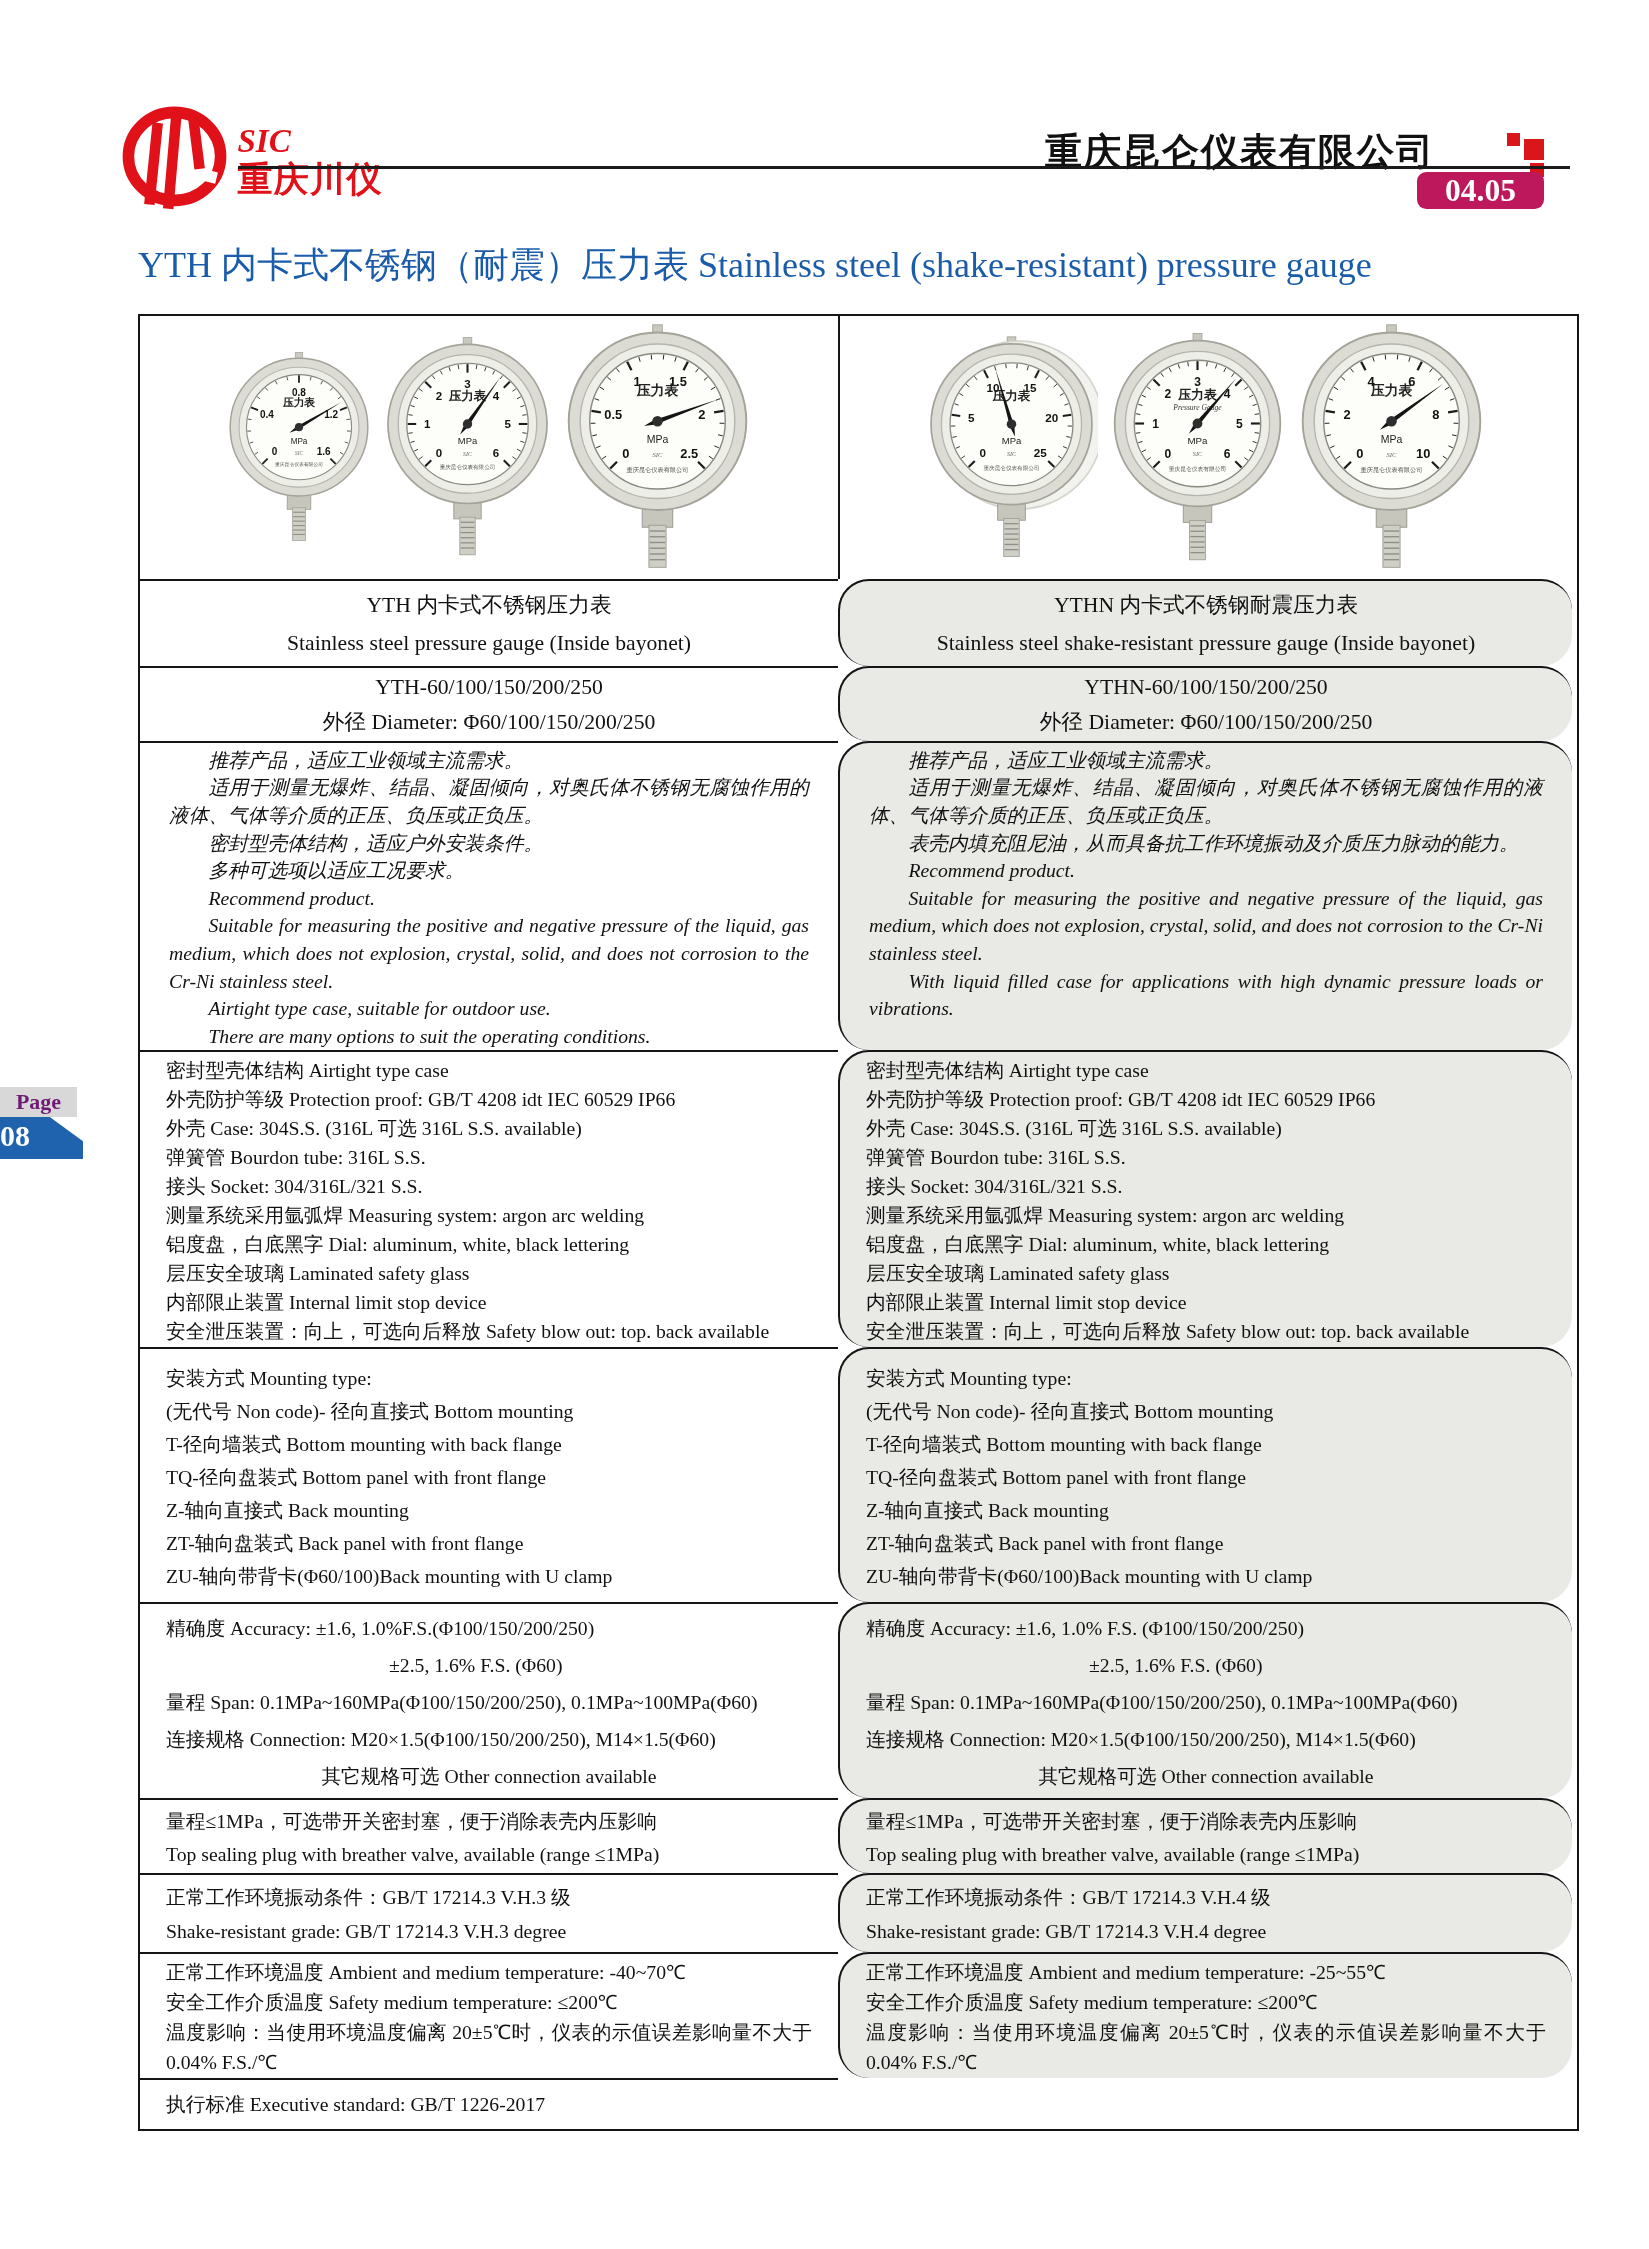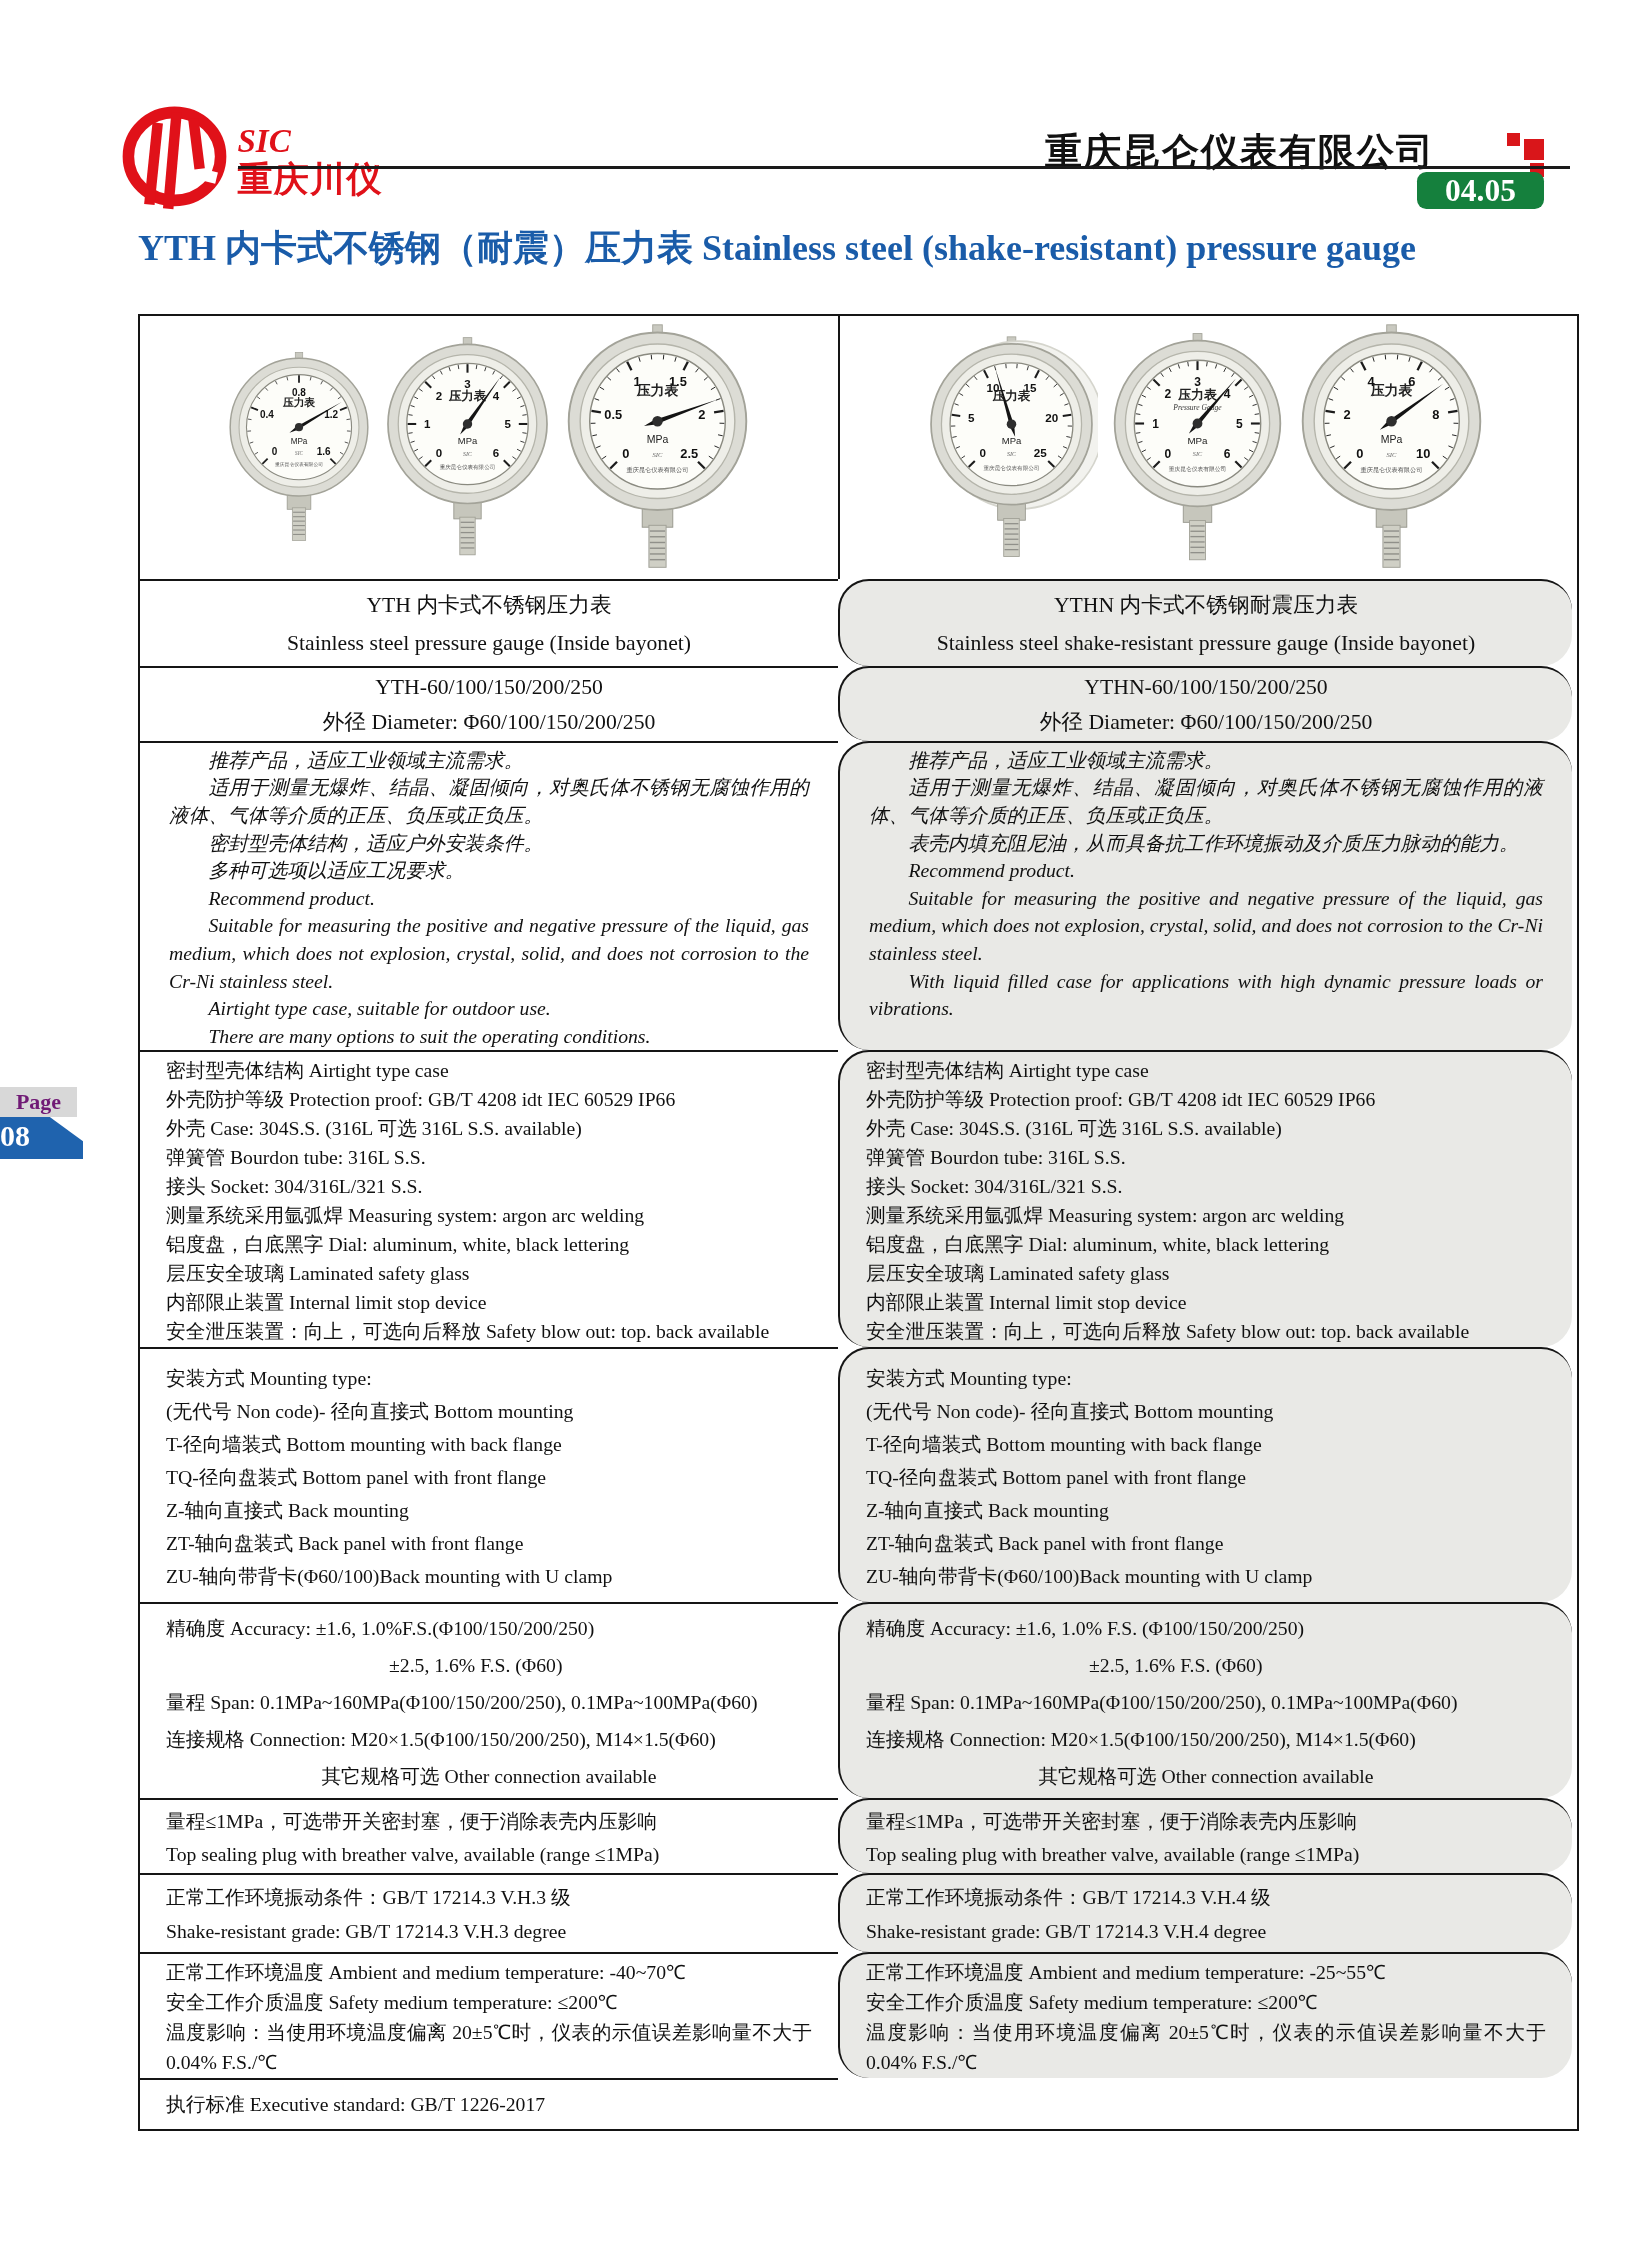--- a/index.html
+++ b/index.html
@@ -12,34 +12,34 @@
   .logo-sic{color:#e01119;font-style:italic;font-weight:bold;font-size:33px;line-height:34px;}
   .logo-cn{color:#e01119;font-weight:bold;font-size:35px;line-height:41px;
            font-family:"Liberation Sans",sans-serif;letter-spacing:1.3px;}
   .company{position:absolute;top:127px;right:215px;font-size:37px;font-weight:bold;
            font-family:"Liberation Sans",sans-serif;letter-spacing:2px;}
   .red-mark-a,.red-mark-b,.red-mark-c{position:absolute;background:#d9161a;}
   .red-mark-a{left:1507px;top:133px;width:13px;height:13px;}
   .red-mark-b{left:1524px;top:139px;width:19.7px;height:21px;}
   .red-mark-c{left:1530px;top:163px;width:14.4px;height:14.4px;}
   .header-line{position:absolute;left:238px;top:166px;width:1332px;height:3.3px;background:#1a1a1a;}
-  .badge{position:absolute;left:1417px;top:172px;width:127px;height:37px;background:#15803d;
+  .badge{position:absolute;left:1417px;top:172px;width:127px;height:37px;background:#be185d;
          border-radius:9.2px;color:#fff;font-size:31.5px;font-weight:bold;text-align:center;
          line-height:37px;}
 
   
   .page-tab{position:absolute;left:0;top:1087px;width:83px;}
   .page-tab-top{width:77px;height:30px;background:#d8d8d8;color:#701a75;font-weight:bold;
                 font-size:22px;text-align:center;line-height:30px;}
   .page-tab-num{width:83px;height:42px;background:#1f63ae;color:#fff;font-weight:bold;
                 font-size:30px;line-height:38px;
                 clip-path:polygon(0 0,60% 0,100% 58%,100% 100%,0 100%);}
 
   
-  .title{position:absolute;left:138px;top:224px;width:1457px;font-size:36px;font-weight:bold;
+  .title{position:absolute;left:138px;top:241px;width:1457px;font-size:36px;font-weight:normal;
          color:#1a5ca9;white-space:nowrap;}
 
   
   .spec-table{position:absolute;left:138px;top:314px;width:1437px;border:2.6px solid #151515;
               display:grid;grid-template-columns:698px 734px;
               grid-template-rows:263px 87px 75px 309px 297px 255px 196px 75px 79px 126px 51px;}
   .cell{box-sizing:border-box;padding:0 26px;overflow:hidden;background:#fff;}
   .bt{border-top:2.6px solid #151515;}
   .vl{border-left:2px solid #151515;}
   .shade{background:#e9e9e6;border-radius:31px;}

